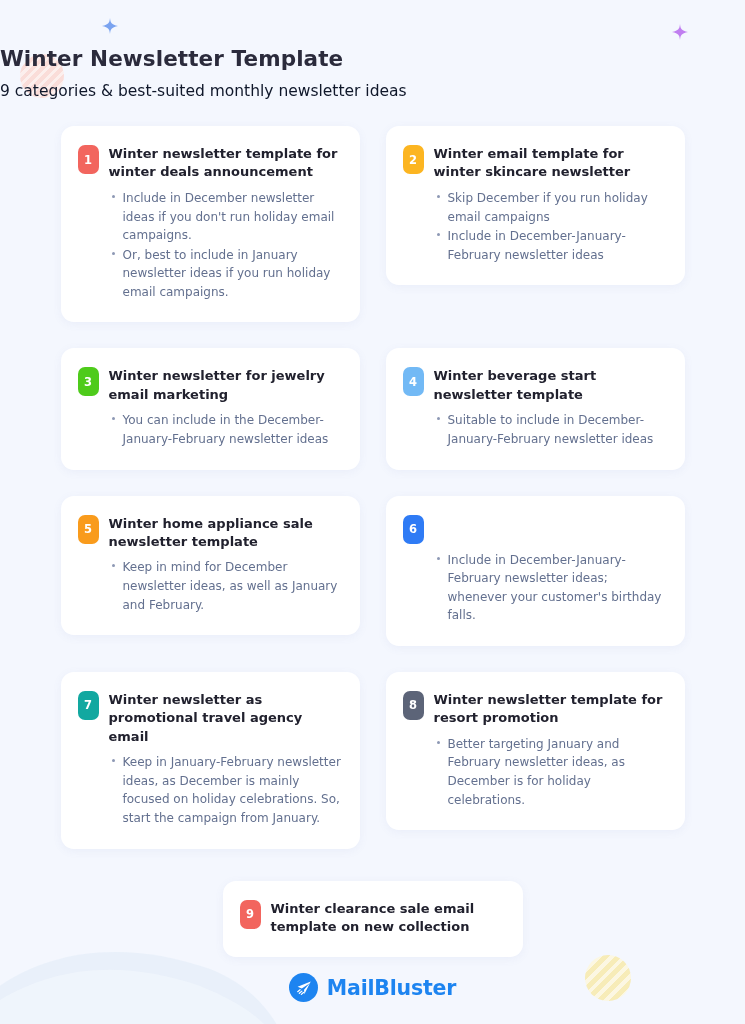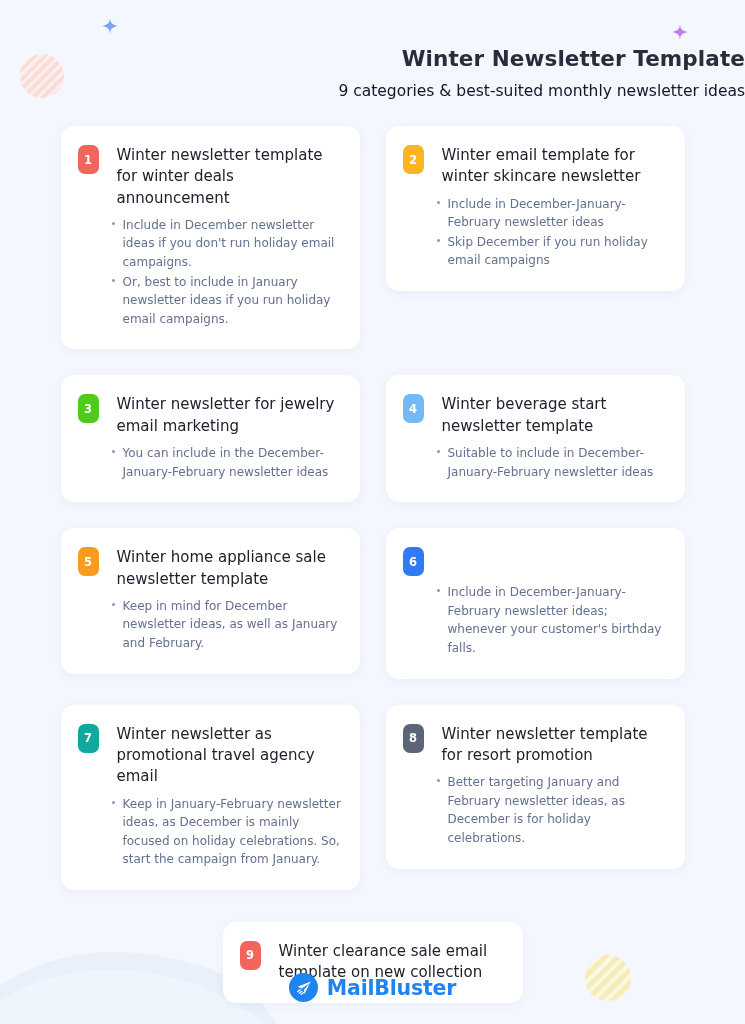--- a/index.html
+++ b/index.html
@@ -53,21 +53,21 @@
   }
 
   .sparkle { width: 16px; height: 16px; }
   .sparkle-left  { left: 102px; top: 18px; }
   .sparkle-right { left: 672px; top: 24px; }
 
   
   .header {
     position: relative;
     padding-top: 46px;
-    text-align: right;
+    text-align: left;
   }
 
   .page-title {
     font-size: 21.5px;
     font-weight: 700;
     color: #2b2b3c;
     letter-spacing: .1px;
   }
 
   .page-subtitle {
@@ -112,26 +112,25 @@
     color: #ffffff;
     font-size: 11.5px;
     font-weight: 700;
     display: flex;
     align-items: center;
     justify-content: center;
     margin-top: 1px;
   }
 
   .card-title {
-    font-size: 15px;
-    font-weight: 400;
+    font-size: 13px;
+    font-weight: 700;
     line-height: 1.42;
     color: #21212e;
     padding-top: 1px;
-    margin-left: 8px;
   }
 
   .bullets {
     margin: 7px 0 0 33px;
     padding: 0;
     list-style: none;
   }
 
   .bullets li {
     position: relative;
@@ -230,22 +229,22 @@
         <li>Include in December newsletter ideas if you don't run holiday email campaigns.</li>
         <li>Or, best to include in January newsletter ideas if you run holiday email campaigns.</li>
       </ul>
     </div>
     <div class="card">
       <div class="card-head">
         <div class="badge" style="background: rgb(252, 181, 33);">2</div>
         <div class="card-title">Winter email template for winter skincare newsletter</div>
       </div>
       <ul class="bullets">
+        <li>Skip December if you run holiday email campaigns</li>
         <li>Include in December-January-February newsletter ideas</li>
-        <li>Skip December if you run holiday email campaigns</li>
       </ul>
     </div>
     <div class="card">
       <div class="card-head">
         <div class="badge" style="background: rgb(78, 203, 27);">3</div>
         <div class="card-title">Winter newsletter for jewelry email marketing</div>
       </div>
       <ul class="bullets">
         <li>You can include in the December-January-February newsletter ideas</li>
       </ul>

